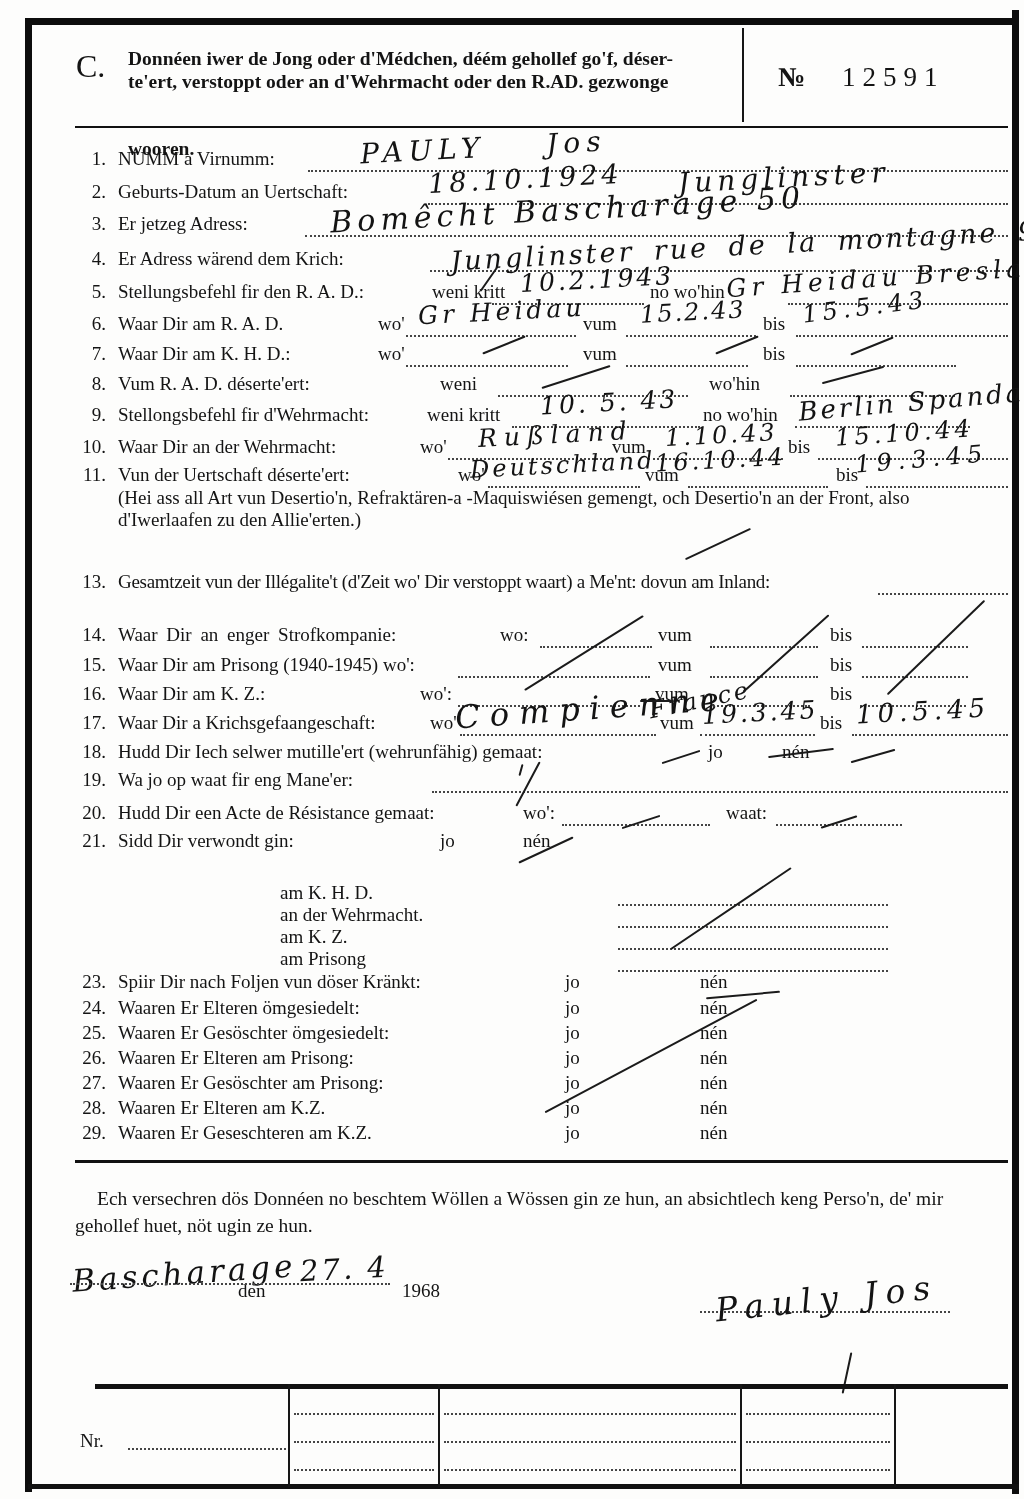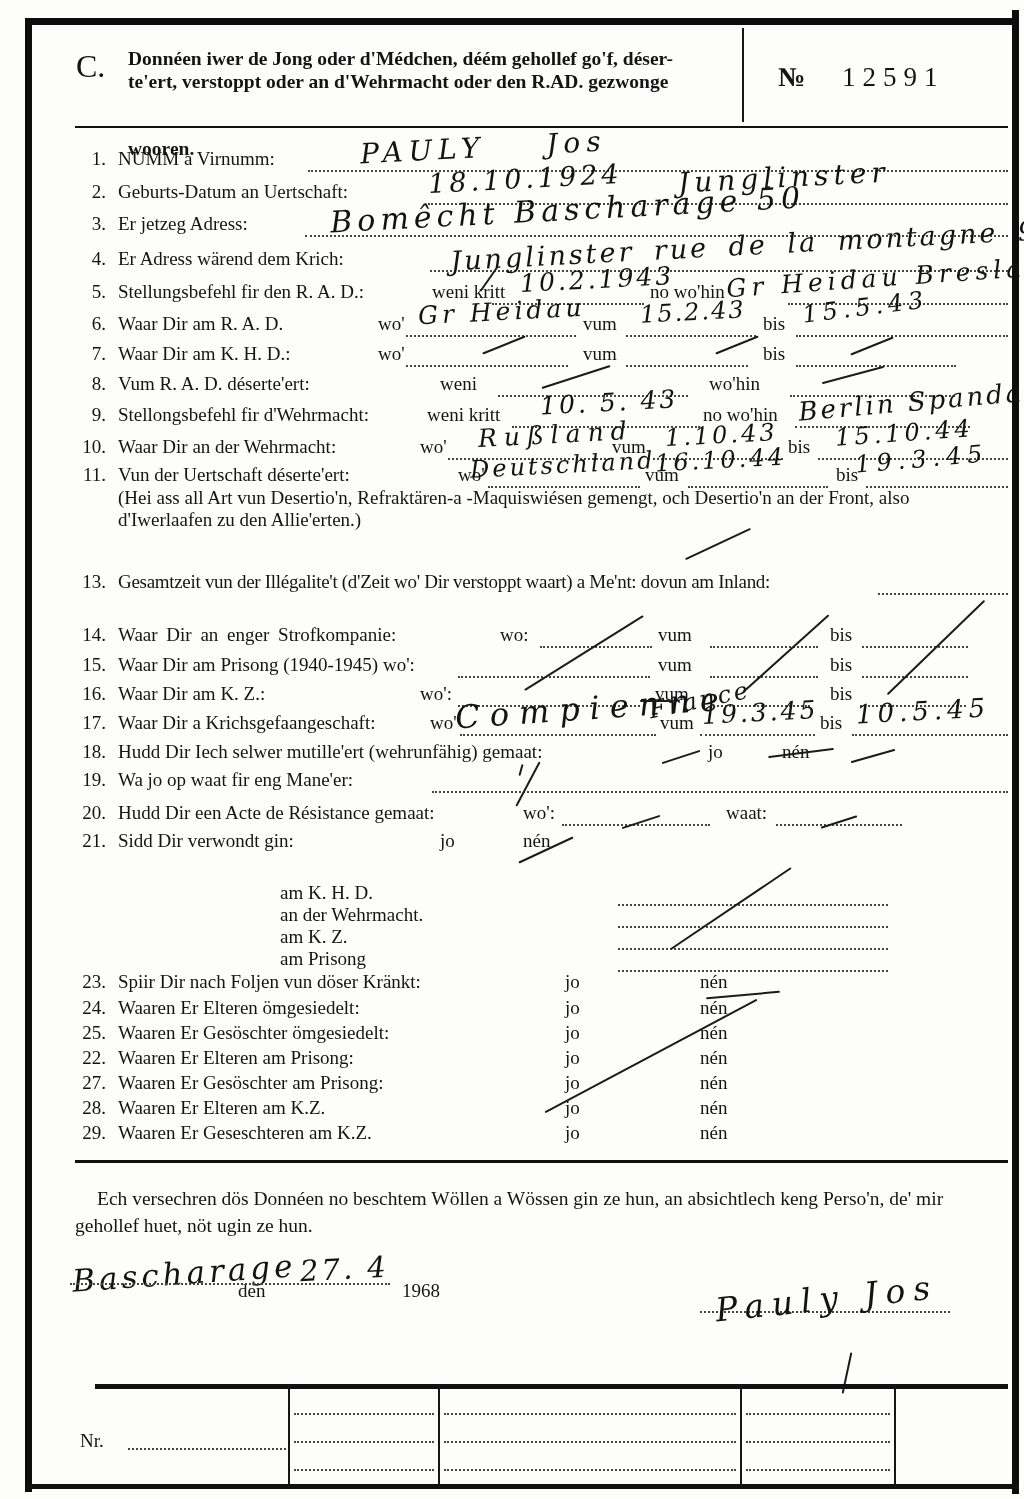--- a/index.html
+++ b/index.html
@@ -266,21 +266,21 @@
     <span class="pr" style="left:565px;top:0;">jo</span>
     <span class="pr" style="left:700px;top:0;">nén</span>
   </div>
   <div class="row" style="top:1022px;">
     <span class="num">25.</span>
     <span class="lbl">Waaren Er Gesöschter ömgesiedelt:</span>
     <span class="pr" style="left:565px;top:0;">jo</span>
     <span class="pr" style="left:700px;top:0;">nén</span>
   </div>
   <div class="row" style="top:1047px;">
-    <span class="num">22.</span>
+    <span class="num">26.</span>
     <span class="lbl">Waaren Er Elteren am Prisong:</span>
     <span class="pr" style="left:565px;top:0;">jo</span>
     <span class="pr" style="left:700px;top:0;">nén</span>
   </div>
   <div class="row" style="top:1072px;">
     <span class="num">27.</span>
     <span class="lbl">Waaren Er Gesöschter am Prisong:</span>
     <span class="pr" style="left:565px;top:0;">jo</span>
     <span class="pr" style="left:700px;top:0;">nén</span>
   </div>

